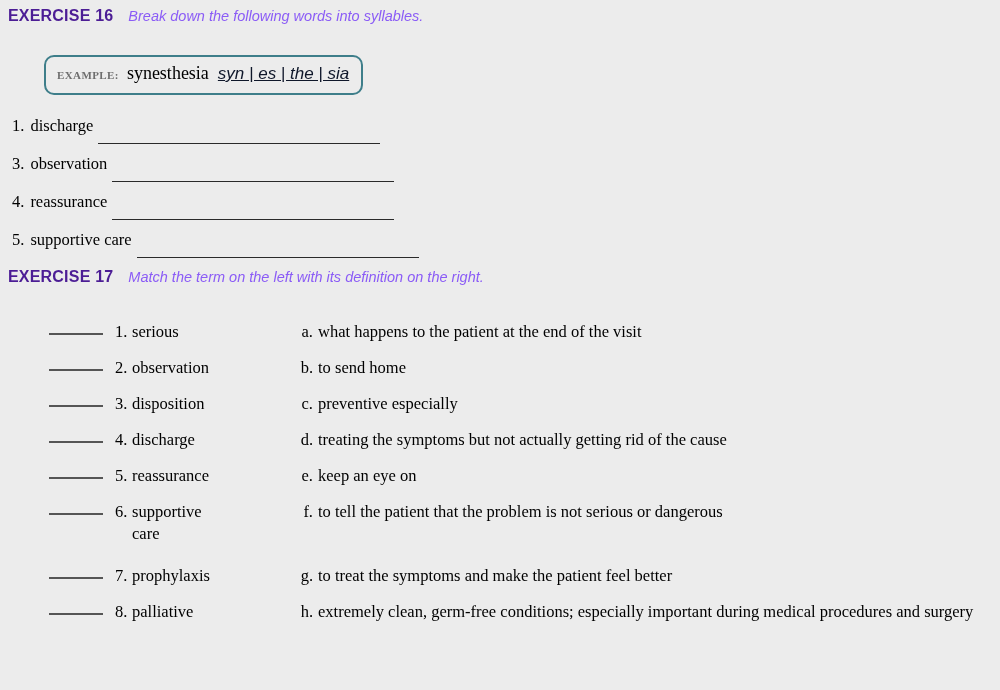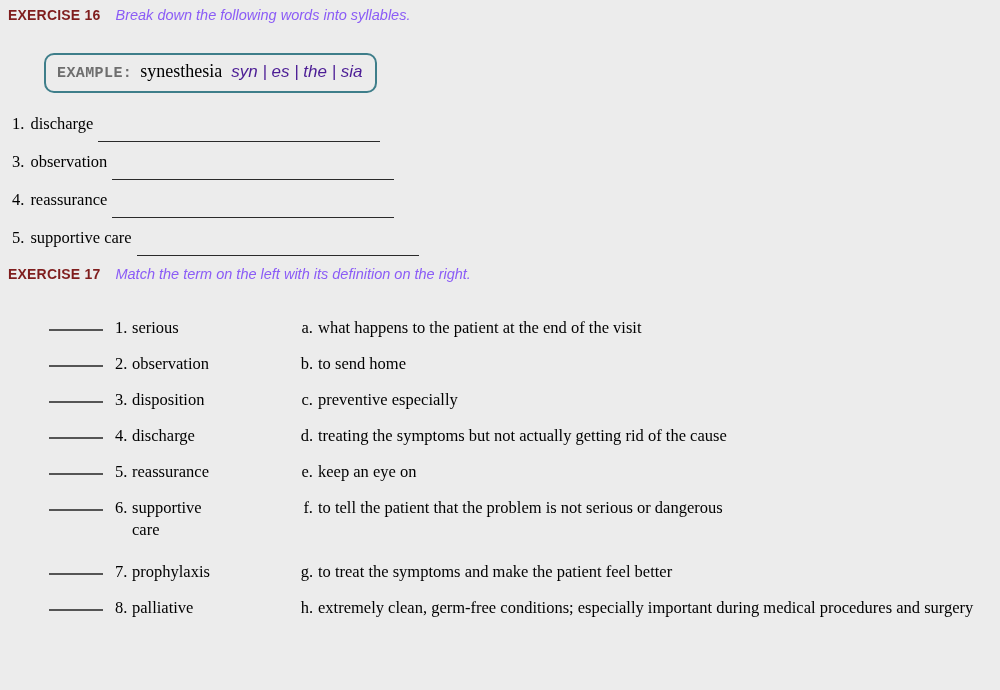--- a/index.html
+++ b/index.html
@@ -7,38 +7,38 @@
     width: 1000px; height: 690px;
     background: #ececec;
     font-family: "Liberation Serif", serif;
     color: #000;
     overflow: hidden;
   }
   .page { padding: 7px 8px; height: 100%; }
 
   
   .ex-header { display: flex; align-items: baseline; font-family: "Liberation Sans", sans-serif; }
-  .ex-label { font-weight: bold; font-size: 14px; color: #7f1d1d; letter-spacing: 0.2px; }
+  .ex-label { font-weight: bold; font-size: 16px; color: #4c1d95; letter-spacing: 0.2px; }
   .ex-instr { font-style: italic; font-size: 14.5px; color: #8b5cf6; margin-left: 15px; }
 
   
   .example-box {
     display: inline-flex; align-items: baseline;
     margin: 30px 0 0 36px;
     padding: 6px 12px 9px 11px;
     border: 2px solid #3e7e8a; border-radius: 10px;
   }
   .example-label {
-    font-family: Liberation Mono, monospace; font-weight: bold;
-    font-size: 15px; color: #6e6e6e; letter-spacing: 0.4px;
+    font-family: Liberation Serif, serif; font-weight: bold;
+    font-size: 11px; color: #6e6e6e; letter-spacing: 0.4px;
   }
   .example-word { font-size: 18px; margin-left: 8px; }
   .example-syllables {
     font-family: "Liberation Sans", sans-serif; font-style: italic;
-    font-size: 17px; color: #4c1d95; margin-left: 9px;
+    font-size: 17px; color: #0f172a; margin-left: 9px; text-decoration: underline;
   }
 
   
   .syllable-list { margin-top: 21px; }
   .syll-item { font-size: 16.5px; line-height: 19px; margin-bottom: 19px; white-space: nowrap; margin-left: 4px; }
   .si-num { margin-right: 6px; }
   .answer-line {
     display: inline-block; width: 282px; height: 0;
     border-top: 1.7px solid #2a2a2a;
     transform: translateY(13px); margin-left: 5px;

